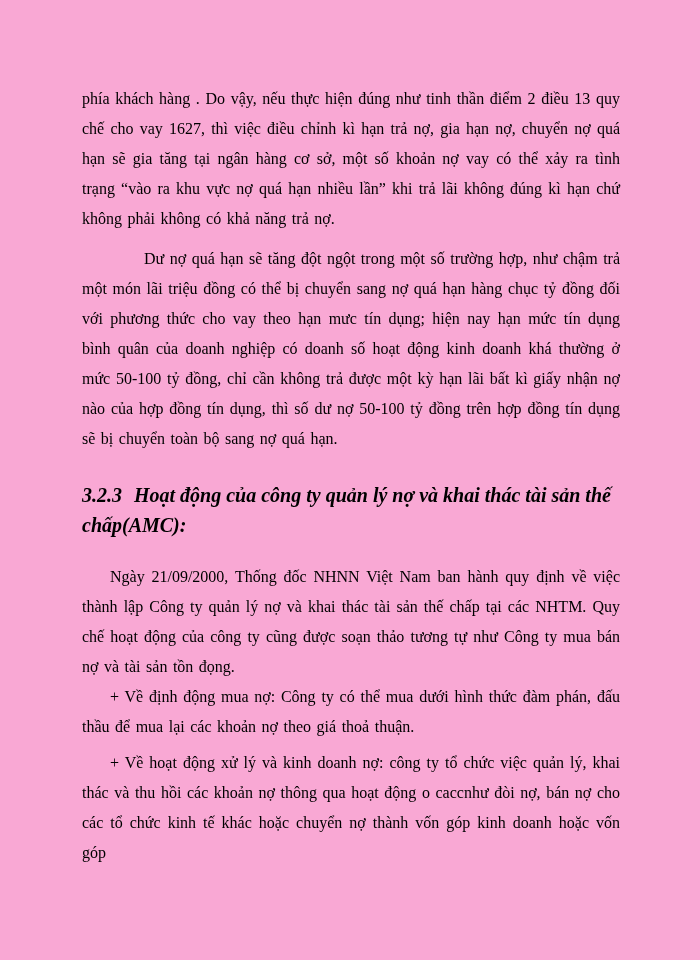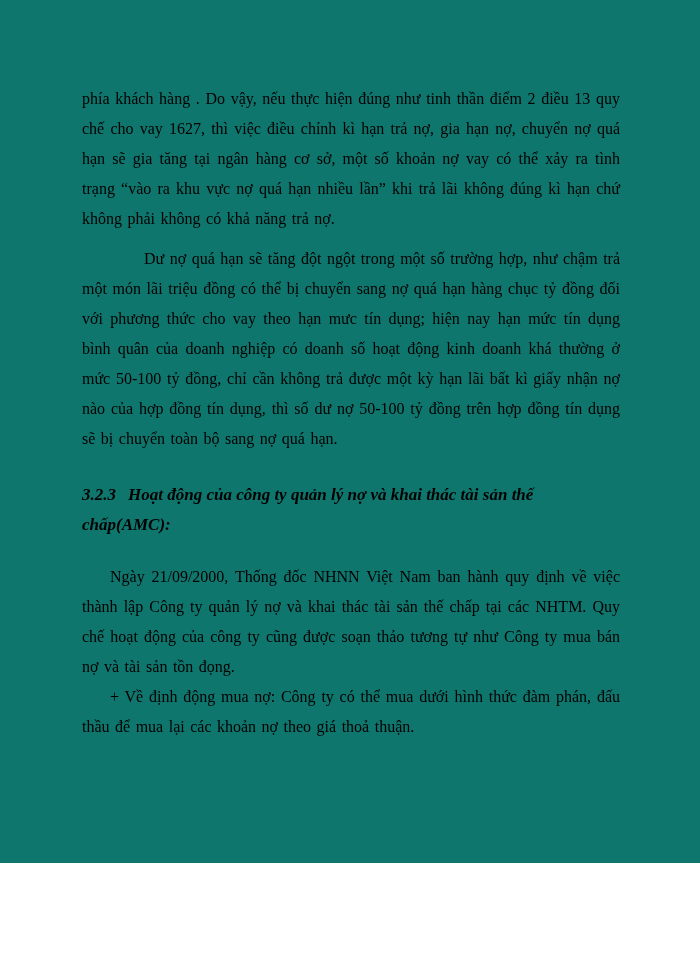--- a/index.html
+++ b/index.html
@@ -3,22 +3,22 @@
 <meta charset="utf-8">
 <style>
   html, body {
     margin: 0;
     padding: 0;
     background: #ffffff;
   }
   .page {
     position: relative;
     width: 700px;
-    height: 863px;
-    background: #0f766e;
+    height: 960px;
+    background: #f9a8d4;
     box-sizing: border-box;
     padding: 84px 80px 12px 82px;
     font-family: "Liberation Serif", "DejaVu Serif", serif;
     font-size: 16px;
     line-height: 30px;
     color: #000000;
     overflow: hidden;
   }
   .para {
     margin: 0;
@@ -36,21 +36,21 @@
   .para.indent {             
     text-indent: 28px;
   }
   .para.gap-sm {
     margin-bottom: 6px;
   }
   .heading {
     margin: 0 0 22px 0;
     font-weight: bold;
     font-style: italic;
-    font-size: 17px;
+    font-size: 20px;
     line-height: 30px;
     text-align: left;
   }
   .heading .h-num {
     display: inline-block;
     margin-right: 12px;
   }
 </style>
 </head>
 <body>
@@ -63,14 +63,15 @@
 
   <h3 class="heading">
     <span class="h-num">3.2.3</span><span>Hoạt động của công ty quản lý nợ và khai thác tài sản thế chấp(AMC):</span>
   </h3>
 
   <p class="para indent">Ngày 21/09/2000, Thống đốc NHNN Việt Nam ban hành quy định về việc thành lập Công ty quản lý nợ và khai thác tài sản thế chấp tại các NHTM. Quy chế hoạt động của công ty cũng được soạn thảo tương tự như Công ty mua bán nợ và tài sản tồn đọng.</p>
 
 
   <p class="para indent gap-sm">+ Về định động mua nợ: Công ty có thể mua dưới hình thức đàm phán, đấu thầu để mua lại các khoản nợ theo giá thoả thuận.</p>
 
+  <p class="para indent">+ Về hoạt động xử lý và kinh doanh nợ: công ty tổ chức việc quản lý, khai thác và thu hồi các khoản nợ thông qua hoạt động o caccnhư đòi nợ, bán nợ cho các tổ chức kinh tế khác hoặc chuyển nợ thành vốn góp kinh doanh hoặc vốn góp</p>
 
 </div>
 
 </body></html>

